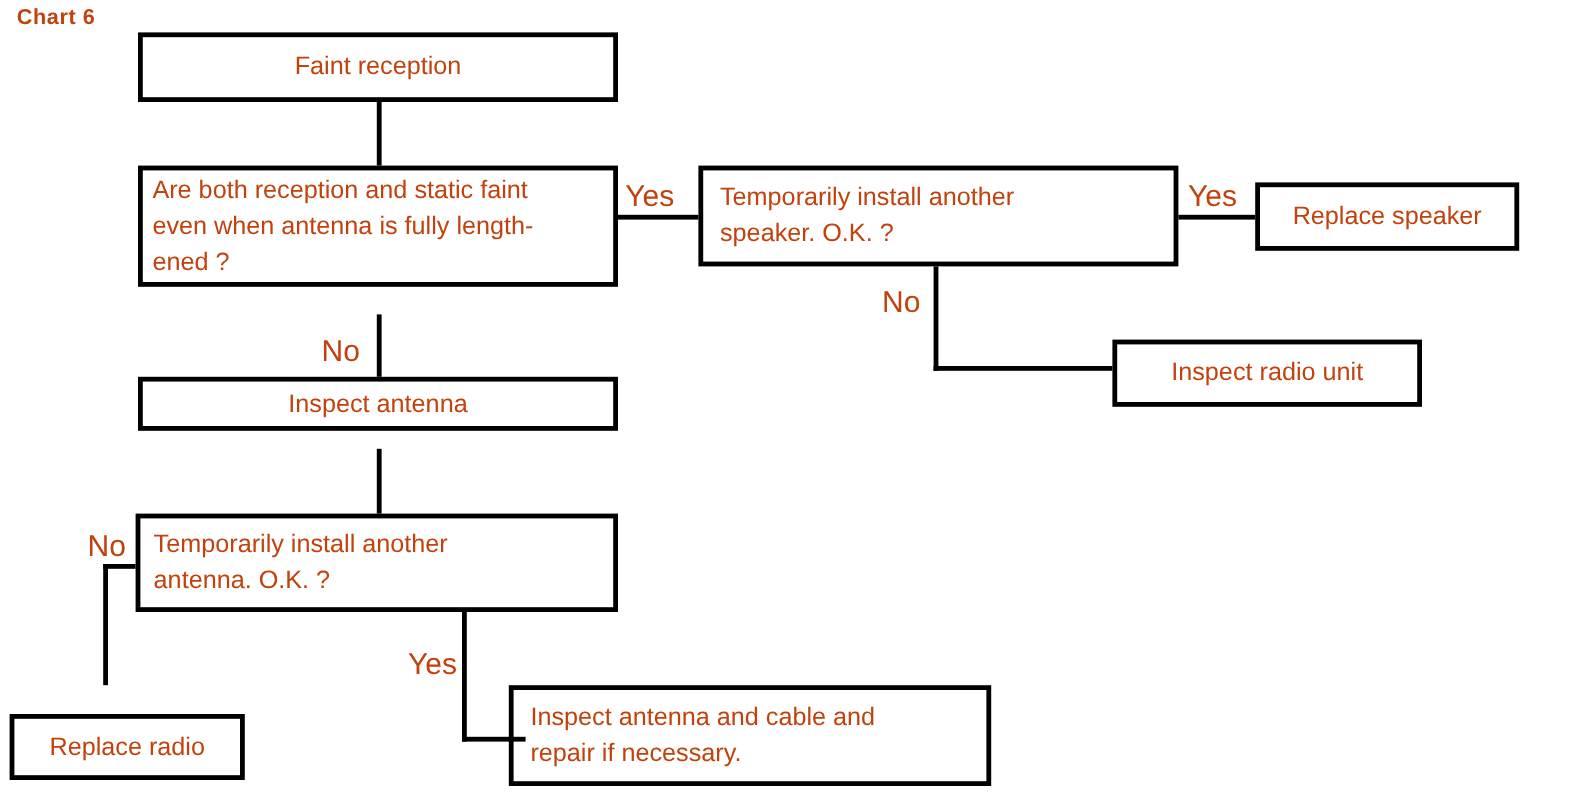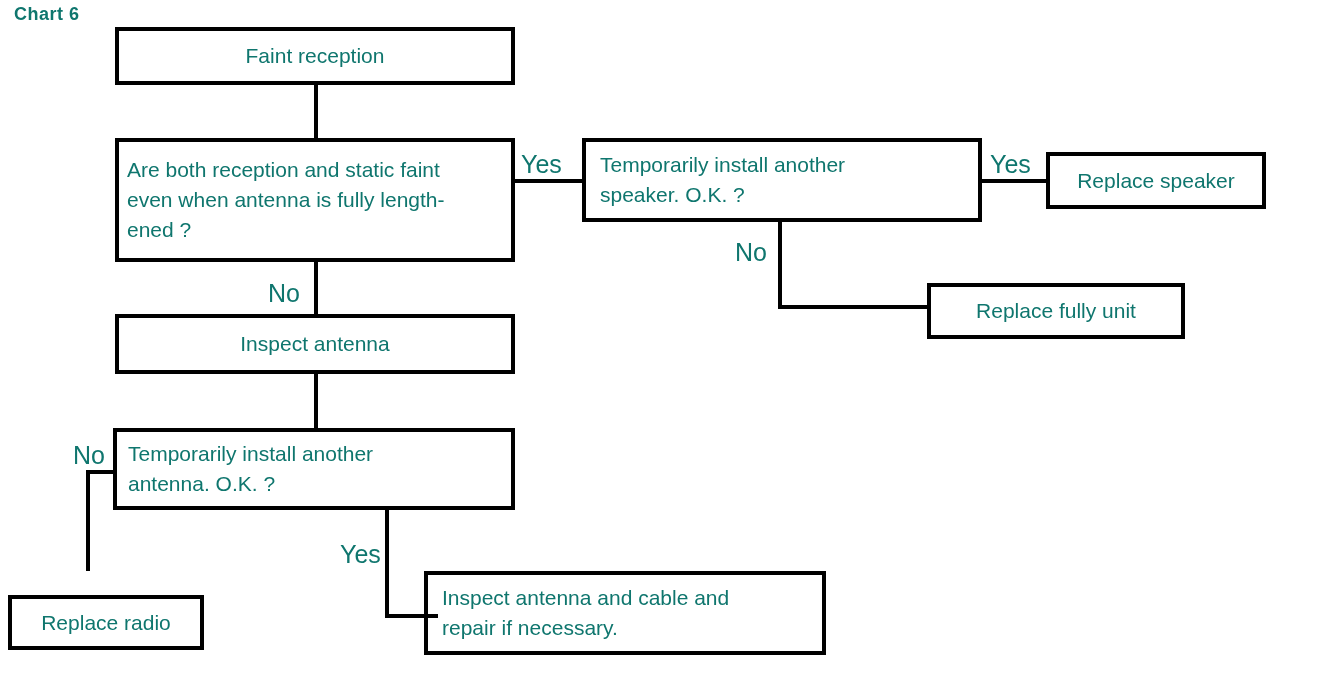--- a/index.html
+++ b/index.html
@@ -1,21 +1,21 @@
 <!DOCTYPE html>
 <html><head>
 <meta charset="utf-8">
 <style>
   html, body { margin: 0; padding: 0; background: #ffffff; }
   #canvas {
     position: relative;
     width: 1328px;
     height: 674px;
     background: #ffffff;
-    color: #0f766e;
+    color: #c2410c;
     font-family: "Liberation Sans", "DejaVu Sans", sans-serif;
     overflow: hidden;
   }
   .chart-title {
     position: absolute;
     left: 14px; top: 4px;
     font-size: 18px;
     font-weight: bold;
     letter-spacing: 0.5px;
   }
@@ -37,25 +37,25 @@
     background: #000000;
   }
   .edge-label {
     position: absolute;
     font-size: 25px;
     line-height: 24px;
     background: #ffffff;
   }
   
   #n-start            { left:115px;  top:27px;  width:400px; height:58px;  }
-  #n-q-reception      { left:115px;  top:138px; width:400px; height:124px; padding-left:8px;  }
+  #n-q-reception      { left:115px;  top:138px; width:400px; height:101px; padding-left:8px;  }
   #n-q-speaker        { left:582px;  top:138px; width:400px; height:84px;  padding-left:14px; }
   #n-replace-speaker  { left:1046px; top:152px; width:220px; height:57px;  }
   #n-replace-radio-unit{ left:927px; top:283px; width:258px; height:56px;  }
-  #n-inspect-antenna  { left:115px;  top:314px; width:400px; height:60px;  }
+  #n-inspect-antenna  { left:115px;  top:314px; width:400px; height:45px;  }
   #n-q-antenna        { left:113px;  top:428px; width:402px; height:82px;  padding-left:11px; }
   #n-replace-radio    { left:8px;    top:571px; width:196px; height:55px;margin-top:24px;  }
   #n-inspect-cable    { left:424px;  top:571px; width:402px; height:84px;  padding-left:14px; }
   
   #c-start-q1        { left:314px; top:85px;  width:4px;   height:53px;  }
   #c-q1-q2           { left:515px; top:179px; width:67px;  height:4px;   }
   #c-q2-speaker      { left:982px; top:179px; width:64px;  height:4px;   }
   #c-q2-no-v         { left:778px; top:222px; width:4px;   height:87px;  }
   #c-q2-no-h         { left:778px; top:305px; width:149px; height:4px;   }
   #c-q1-no-v         { left:314px; top:262px; width:4px;   height:52px;  }
@@ -79,21 +79,21 @@
 
   <div class="chart-title">Chart 6</div>
 
   <div class="node center" id="n-start">Faint reception</div>
   <div class="node left" id="n-q-reception">Are both reception and static faint
 even when antenna is fully length-
 ened ?</div>
   <div class="node left" id="n-q-speaker">Temporarily install another
 speaker. O.K. ?</div>
   <div class="node center" id="n-replace-speaker">Replace speaker</div>
-  <div class="node center" id="n-replace-radio-unit">Replace fully unit</div>
+  <div class="node center" id="n-replace-radio-unit">Inspect radio unit</div>
   <div class="node center" id="n-inspect-antenna">Inspect antenna</div>
   <div class="node left" id="n-q-antenna">Temporarily install another
 antenna. O.K. ?</div>
   <div class="node center" id="n-replace-radio">Replace radio</div>
   <div class="node left" id="n-inspect-cable">Inspect antenna and cable and
 repair if necessary.</div>
 
   <div class="edge" id="c-start-q1"></div>
   <div class="edge" id="c-q1-q2"></div>
   <div class="edge" id="c-q2-speaker"></div>

